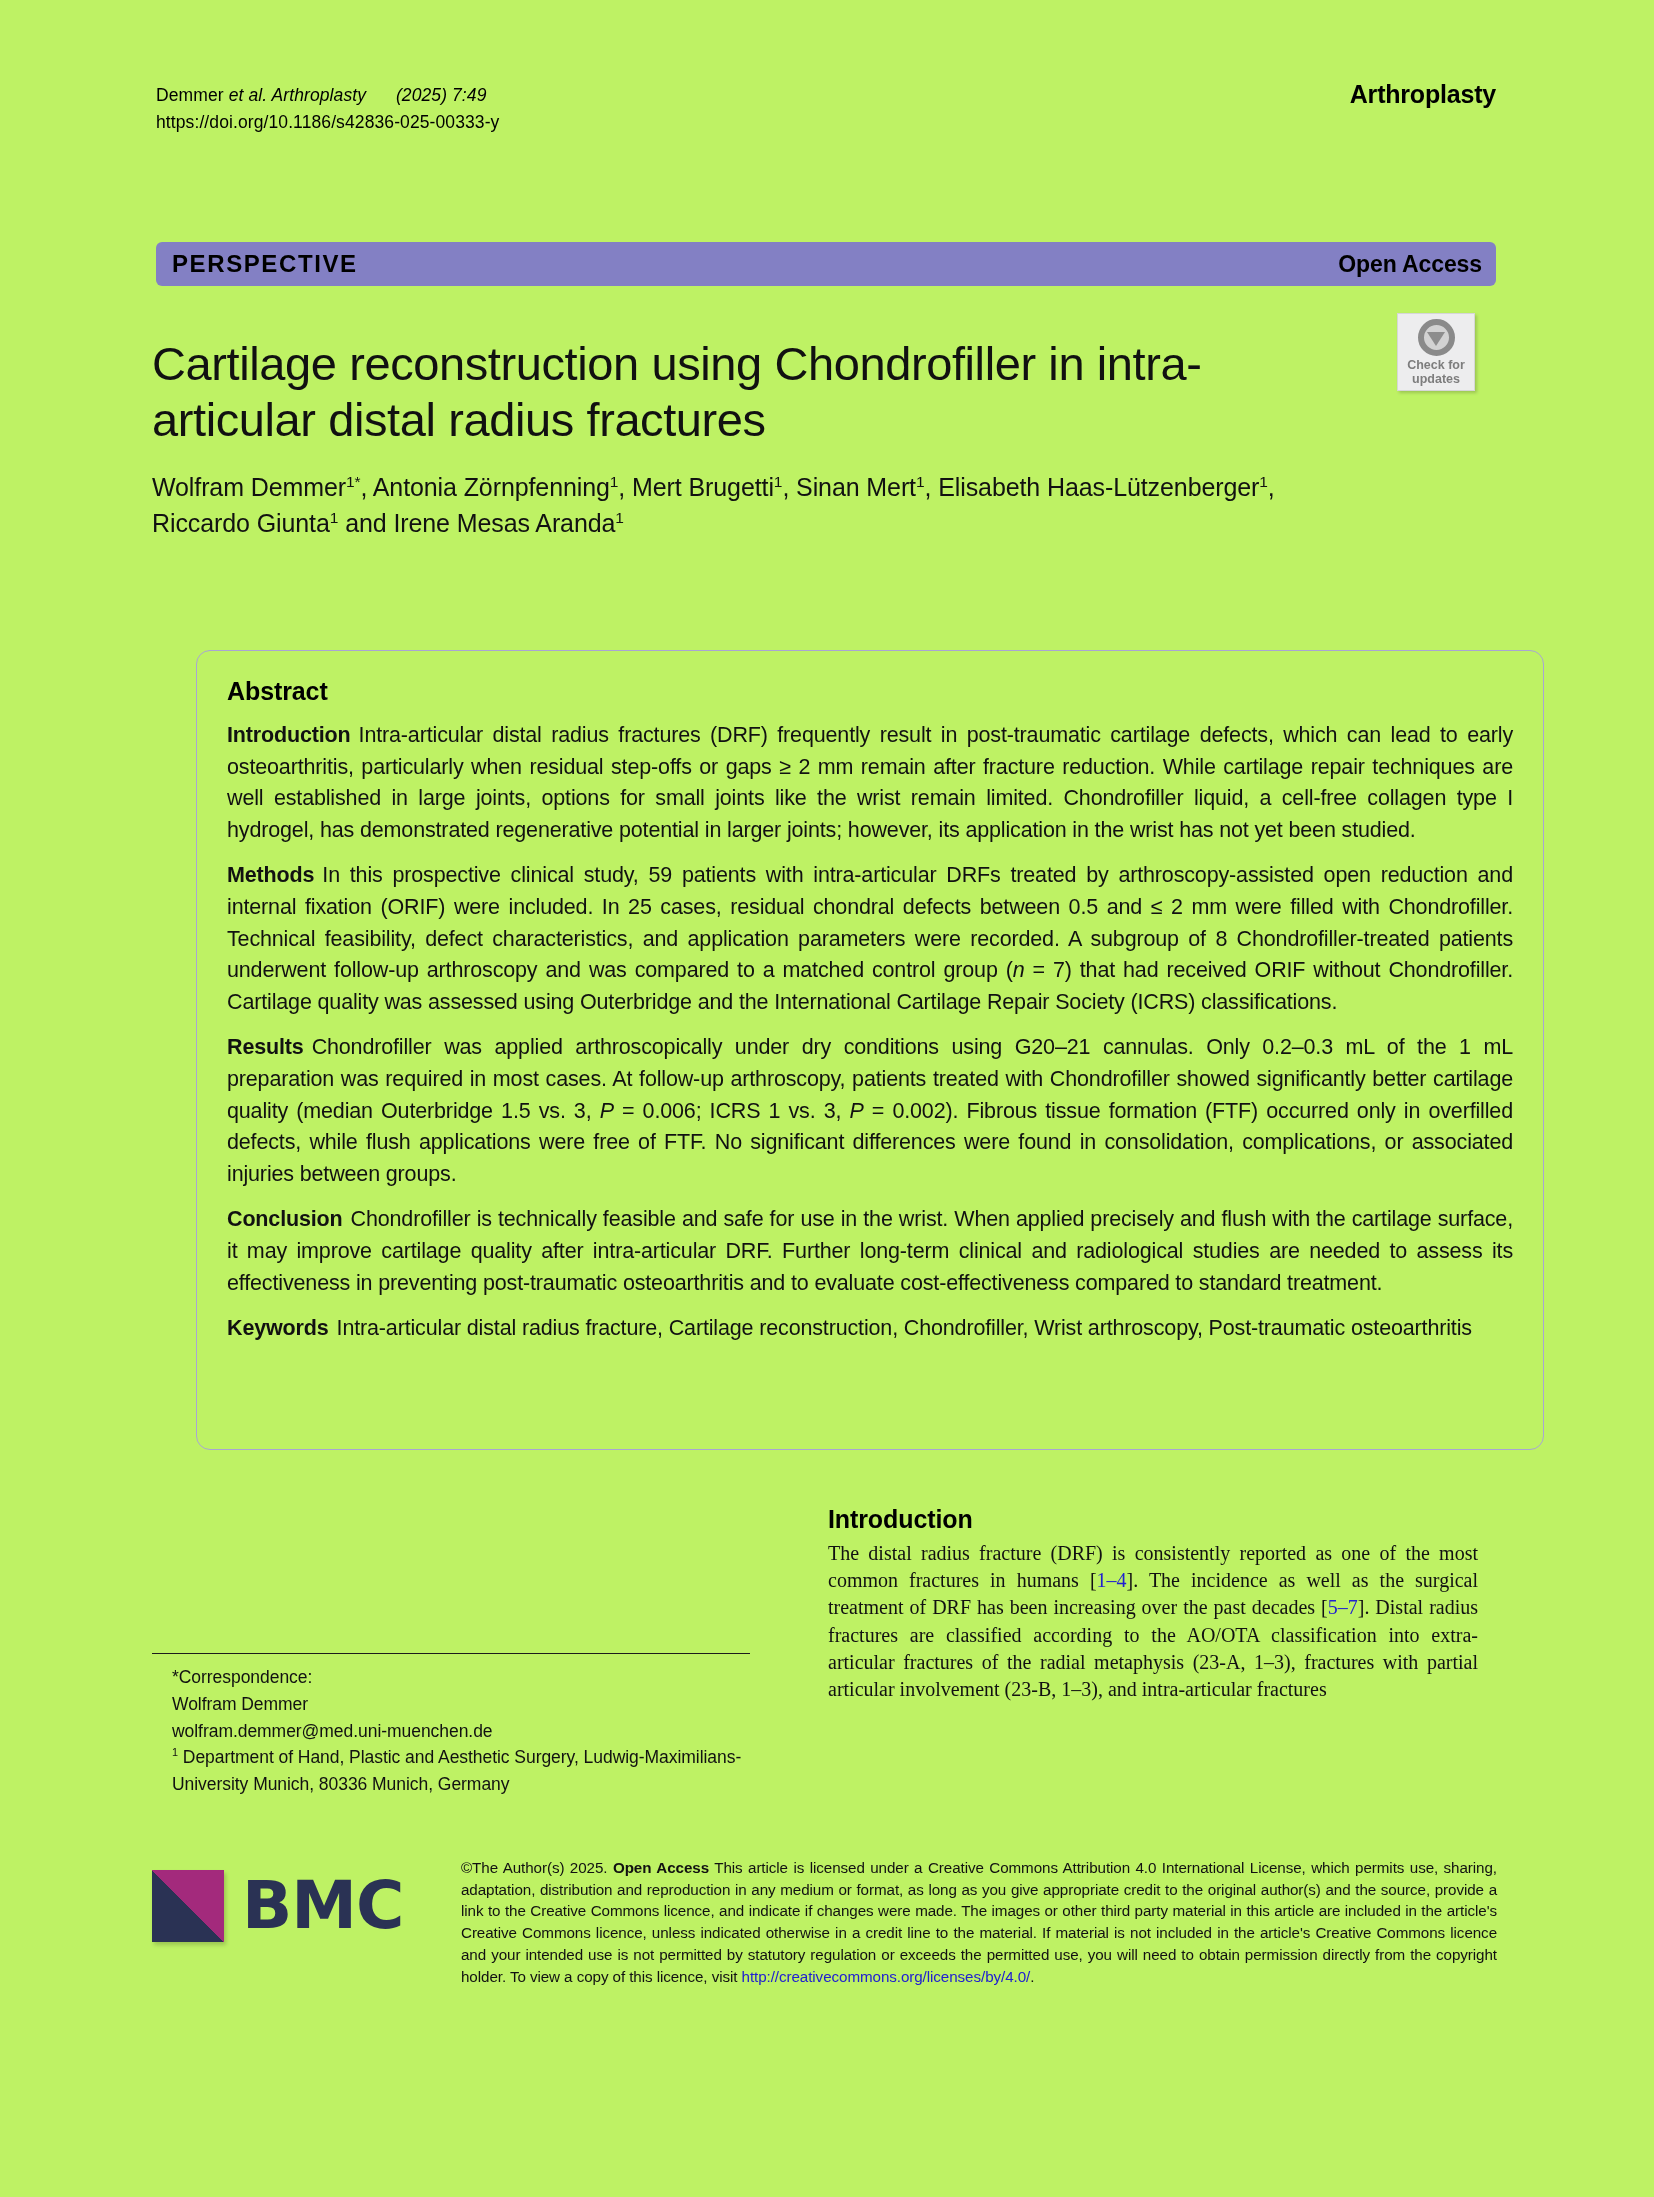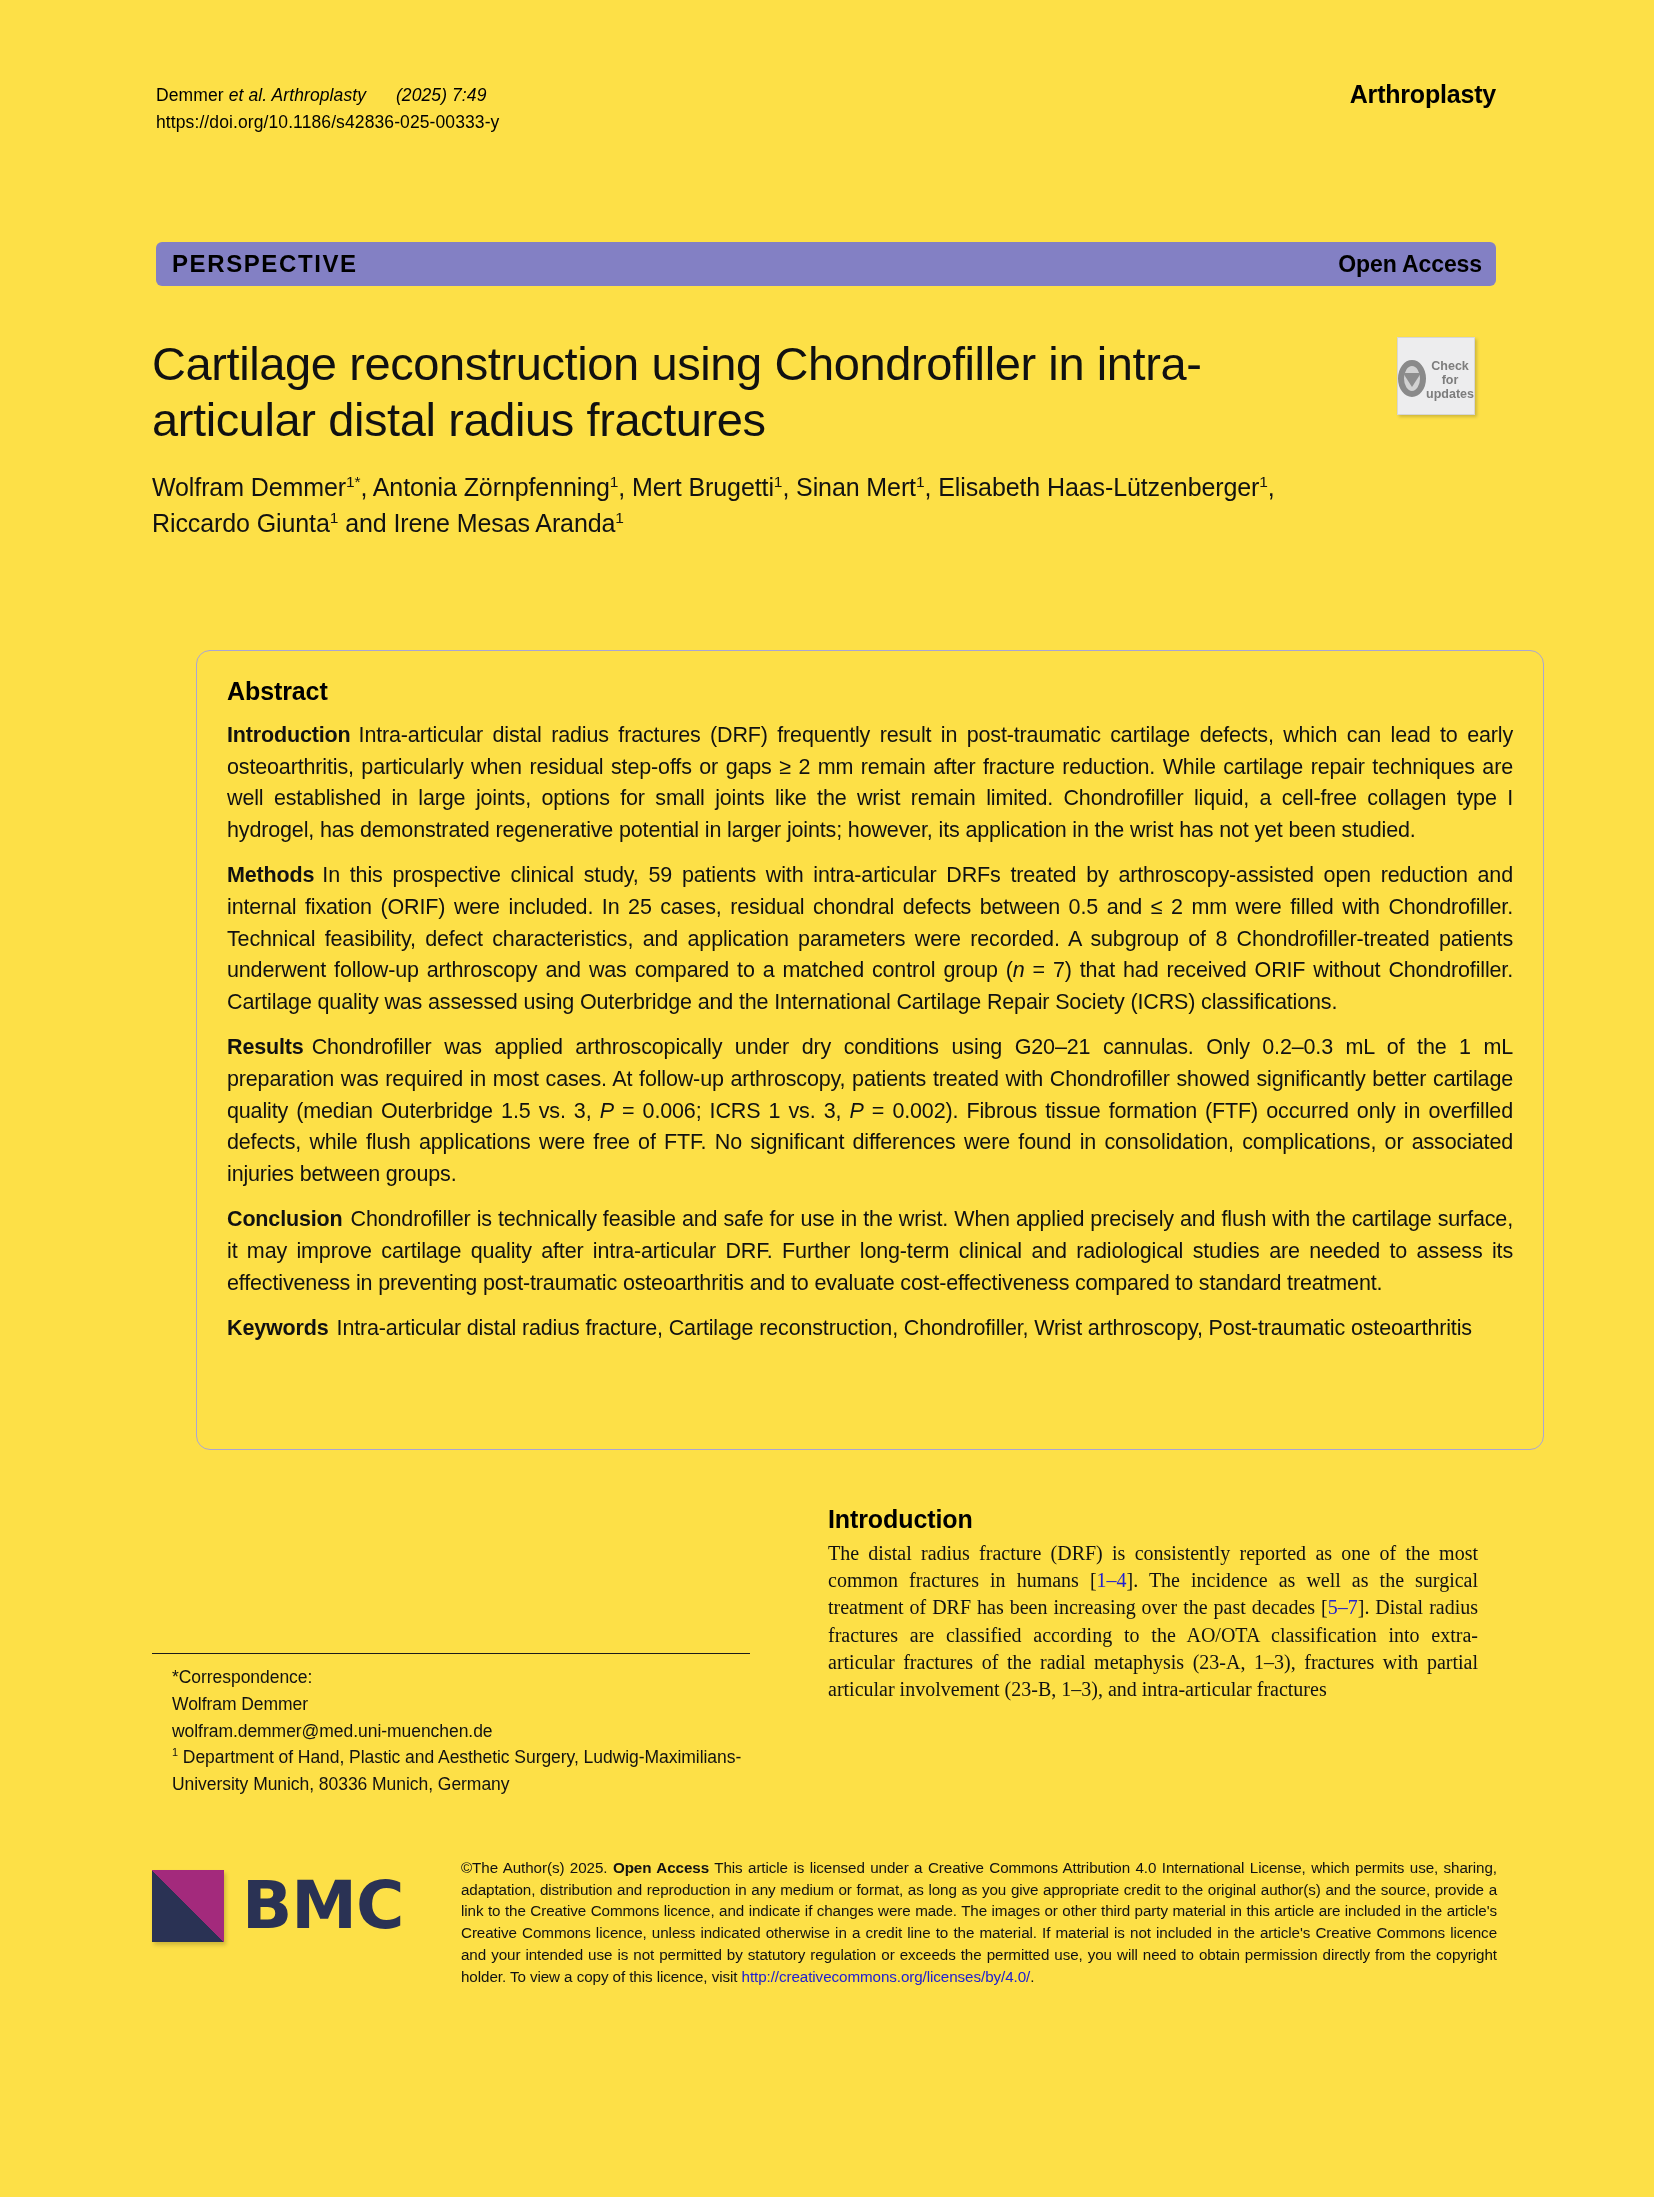--- a/index.html
+++ b/index.html
@@ -11,21 +11,21 @@
     width: 1654px;
     height: 2197px;
     position: relative;
     font-family: "Liberation Sans", sans-serif;
     color: #000000;
     overflow: hidden;
   }
   .page {
     position: absolute;
     inset: 0;
-    background: #fde047;
+    background: #bef264;
   }
 
   
   .runhead {
     position: absolute;
     left: 156px;
     top: 82px;
     width: 1340px;
     display: flex;
     justify-content: space-between;
@@ -92,26 +92,25 @@
   .crossmark {
     position: absolute;
     left: 1397px;
     top: 313px;
     width: 78px;
     height: 78px;
     background: #ededee;
     border: 1px solid #d6d6d8;
     box-sizing: border-box;
     display: flex;
-    flex-direction: row;
+    flex-direction: column;
     align-items: center;
     justify-content: flex-start;
     padding-top: 5px;
     box-shadow: 2px 2px 3px rgba(0,0,0,0.18);
-    margin-top: 24px;
   }
   .crossmark .ring {
     width: 37px;
     height: 37px;
     border-radius: 50%;
     border: 6px solid #8a8a8a;
     box-sizing: border-box;
     position: relative;
     background: #d2d2d2;
   }

